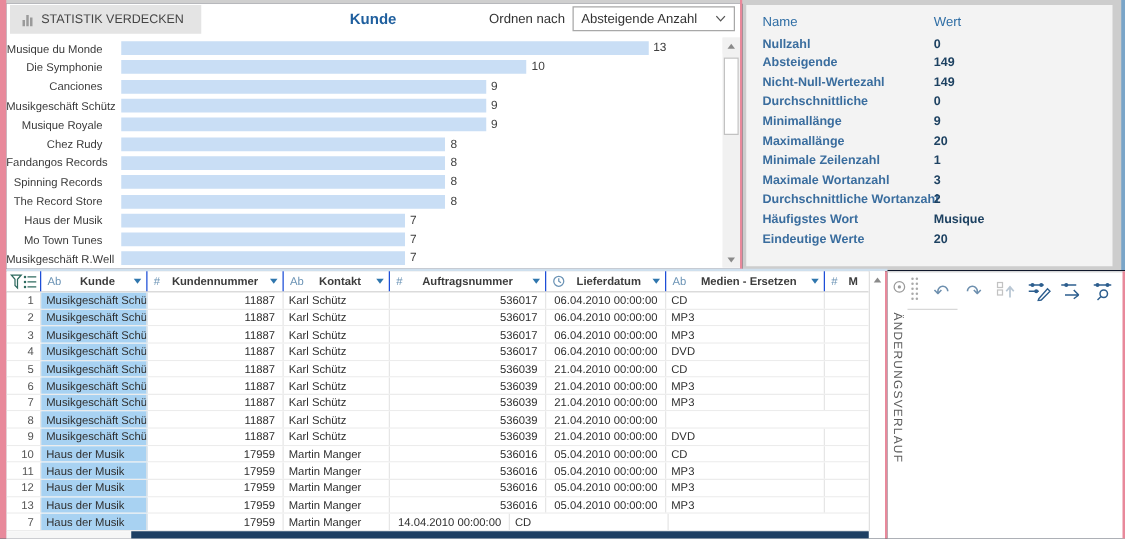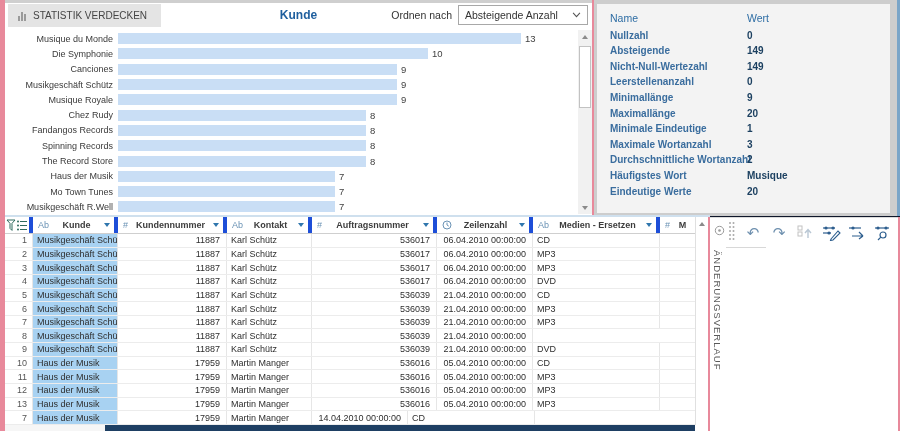--- a/index.html
+++ b/index.html
@@ -29,21 +29,21 @@
                  font-size:12px; font-weight:bold; color:#1f5f9e; }
   .order-box { position:absolute; right:4px; top:2px; display:flex; align-items:center; gap:6px; }
   .order-label { font-size:10.5px; color:#333; }
   .order-select { width:130px; height:20px; border:1px solid #a8a8a8; background:#fff;
                   display:flex; align-items:center; justify-content:space-between;
                   padding:0 6px; font-size:10.5px; color:#333; cursor:pointer; }
   .chev { width:9px; height:6px; }
 
   .chart-bars { position:absolute; left:0; top:28px; right:16px; bottom:1px; }
   .bar-row { display:flex; align-items:center; height:15.3px; }
-  .bar-label { width:113px; text-align:right; padding-right:5px; font-size:9px; color:#3a3a3a;
+  .bar-label { width:92px; text-align:right; padding-right:15px; font-size:9px; color:#3a3a3a;
                white-space:nowrap; overflow:hidden; }
   .bar-wrap { flex:1; display:flex; align-items:center; height:100%; }
   .bar { height:11px; background:#c9def5; }
   .bar-value { margin-left:4px; font-size:9.5px; color:#3f3f3f; }
 
   
   .chart-vscroll { position:absolute; right:0; top:27px; width:14px; bottom:1px; background:#f1f1f1; }
   .scroll-btn { position:absolute; left:0; right:0; height:13px; background:#f1f1f1;
                 display:flex; align-items:center; justify-content:center; cursor:pointer; }
   .scroll-btn.up{ top:0; } .scroll-btn.down{ bottom:0; }
@@ -59,21 +59,21 @@
   .stat-name-h, .stat-value-h { font-weight:normal; color:#2e6da4; font-size:10.5px; }
   .stat-name-h { position:absolute; left:13px; }
   .stat-value-h{ position:absolute; left:150px; }
   .stat-name  { position:absolute; left:13px; font-weight:bold; color:#3a6d9e; font-size:10px; white-space:nowrap; }
   .stat-value { position:absolute; left:150px; font-weight:bold; color:#1d4161; font-size:10px; }
 
   
   .table-section { position:absolute; left:5px; top:217px; width:703px; bottom:0; background:#fff; }
   .thead { position:absolute; left:0; top:0; right:13px; height:17px; background:#fff;
            border-bottom:1px solid #cfcfcf; display:flex; }
-  .th { display:flex; align-items:center; border-right:4px solid #1d4ed8; height:100%;
+  .th { display:flex; align-items:center; border-right:1px solid #1d4ed8; height:100%;
         font-size:9px; font-weight:bold; color:#3c3c3c; cursor:pointer; }
   .th .ctype { color:#6b93b5; font-weight:normal; font-size:9px; margin-left:5px; }
   .th .clabel { flex:1; text-align:center; white-space:nowrap; overflow:hidden; }
   .th .sort-arrow { width:0; height:0; border-left:3.5px solid transparent; border-right:3.5px solid transparent;
                     border-top:4.5px solid #2f76ad; margin-right:4px; }
   .corner-cell { display:flex; align-items:center; justify-content:center; }
 
   .tbody { position:absolute; left:0; top:17px; right:13px; bottom:6px; overflow:hidden; }
   .trow { display:flex; height:13.65px; border-bottom:1px solid #ececec; background:#fff; }
   .td { border-right:1px solid #e6e6e6; font-size:9px; color:#2e2e2e; white-space:nowrap;
@@ -240,33 +240,33 @@
           </div>
           <div class="stat-row">
             <span class="stat-name">Absteigende</span>
             <span class="stat-value">149</span>
           </div>
           <div class="stat-row">
             <span class="stat-name">Nicht-Null-Wertezahl</span>
             <span class="stat-value">149</span>
           </div>
           <div class="stat-row">
-            <span class="stat-name">Leerstellenanzahl</span>
+            <span class="stat-name">Durchschnittliche</span>
             <span class="stat-value">0</span>
           </div>
           <div class="stat-row">
             <span class="stat-name">Minimallänge</span>
             <span class="stat-value">9</span>
           </div>
           <div class="stat-row">
             <span class="stat-name">Maximallänge</span>
             <span class="stat-value">20</span>
           </div>
           <div class="stat-row">
-            <span class="stat-name">Minimale Eindeutige</span>
+            <span class="stat-name">Minimale Zeilenzahl</span>
             <span class="stat-value">1</span>
           </div>
           <div class="stat-row">
             <span class="stat-name">Maximale Wortanzahl</span>
             <span class="stat-value">3</span>
           </div>
           <div class="stat-row">
             <span class="stat-name">Durchschnittliche Wortanzahl</span>
             <span class="stat-value">2</span>
           </div>
@@ -317,21 +317,21 @@
         <div class="th c4">
           <span class="ctype">#</span>
           <span class="clabel">Auftragsnummer</span>
           <span class="sort-arrow"></span>
         </div>
         <div class="th c5">
           <svg width="10" height="10" viewBox="0 0 10 10" style="margin-left:5px;">
             <circle cx="5" cy="5" r="4" fill="none" stroke="#6b93b5" stroke-width="1"></circle>
             <path d="M5 2.6 V5 L6.8 6.2" fill="none" stroke="#6b93b5" stroke-width="1"></path>
           </svg>
-          <span class="clabel">Zeilenzahl</span>
+          <span class="clabel">Lieferdatum</span>
           <span class="sort-arrow"></span>
         </div>
         <div class="th c6">
           <span class="ctype">Ab</span>
           <span class="clabel">Medien - Ersetzen</span>
           <span class="sort-arrow"></span>
         </div>
         <div class="th c7">
           <span class="ctype">#</span>
           <span class="clabel">M</span>

